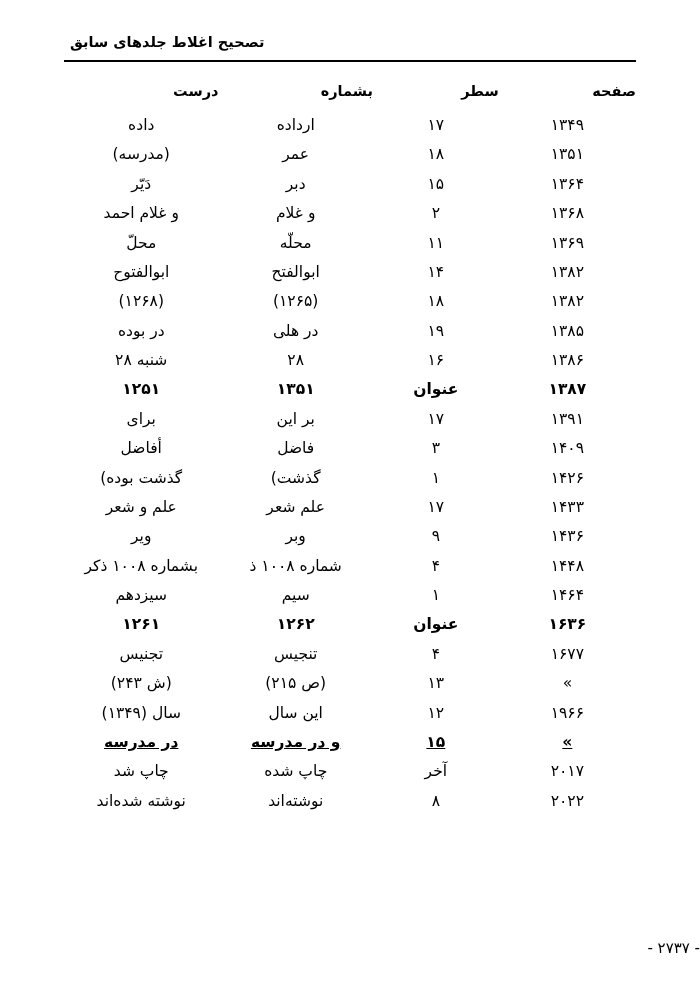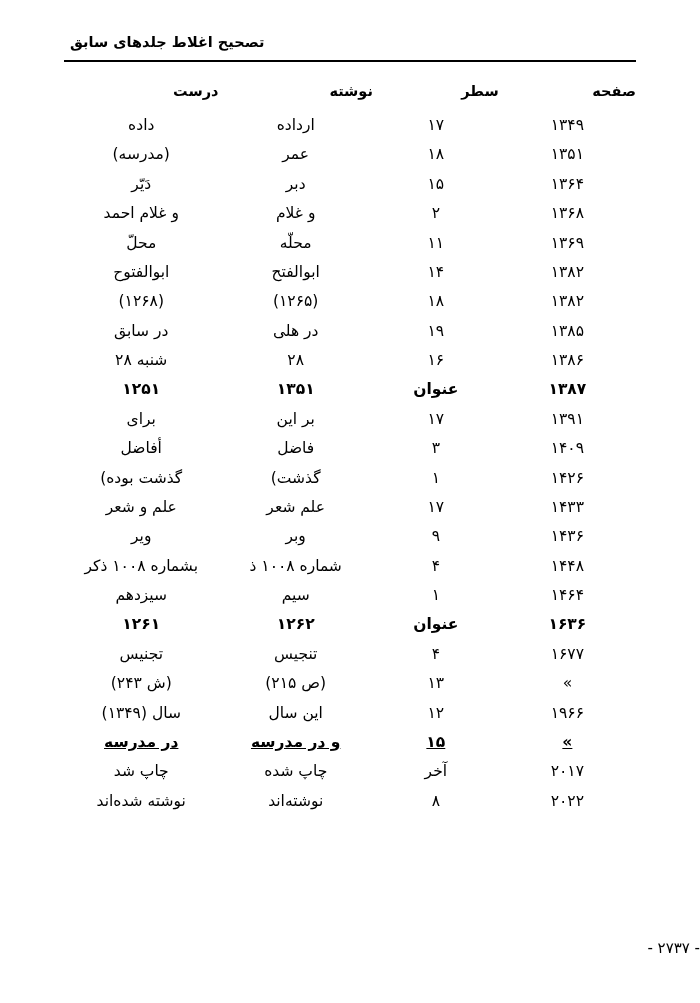--- a/index.html
+++ b/index.html
@@ -82,21 +82,21 @@
 <div class="page">
 
   <div class="header">تصحیح اغلاط جلدهای سابق</div>
   <div class="rule"></div>
 
   <table class="errata">
     <thead>
       <tr>
         <th class="c-page">صفحه</th>
         <th class="c-line">سطر</th>
-        <th class="c-wrong">نوشته</th>
+        <th class="c-wrong">بشماره</th>
         <th class="c-right">درست</th>
       </tr>
     </thead>
     <tbody id="errata-body">
         <tr>
           <td class="c-page">۱۳۴۹</td>
           <td class="c-line">۱۷</td>
           <td class="c-wrong">ارداده</td>
           <td class="c-right">داده</td>
         </tr>
@@ -133,21 +133,21 @@
         <tr>
           <td class="c-page">۱۳۸۲</td>
           <td class="c-line">۱۸</td>
           <td class="c-wrong">(۱۲۶۵)</td>
           <td class="c-right">(۱۲۶۸)</td>
         </tr>
         <tr>
           <td class="c-page">۱۳۸۵</td>
           <td class="c-line">۱۹</td>
           <td class="c-wrong">در هلی</td>
-          <td class="c-right">در سابق</td>
+          <td class="c-right">در بوده</td>
         </tr>
         <tr>
           <td class="c-page">۱۳۸۶</td>
           <td class="c-line">۱۶</td>
           <td class="c-wrong">۲۸</td>
           <td class="c-right">شنبه ۲۸</td>
         </tr>
         <tr>
           <td class="c-page bold">۱۳۸۷</td>
           <td class="c-line bold">عنوان</td>

